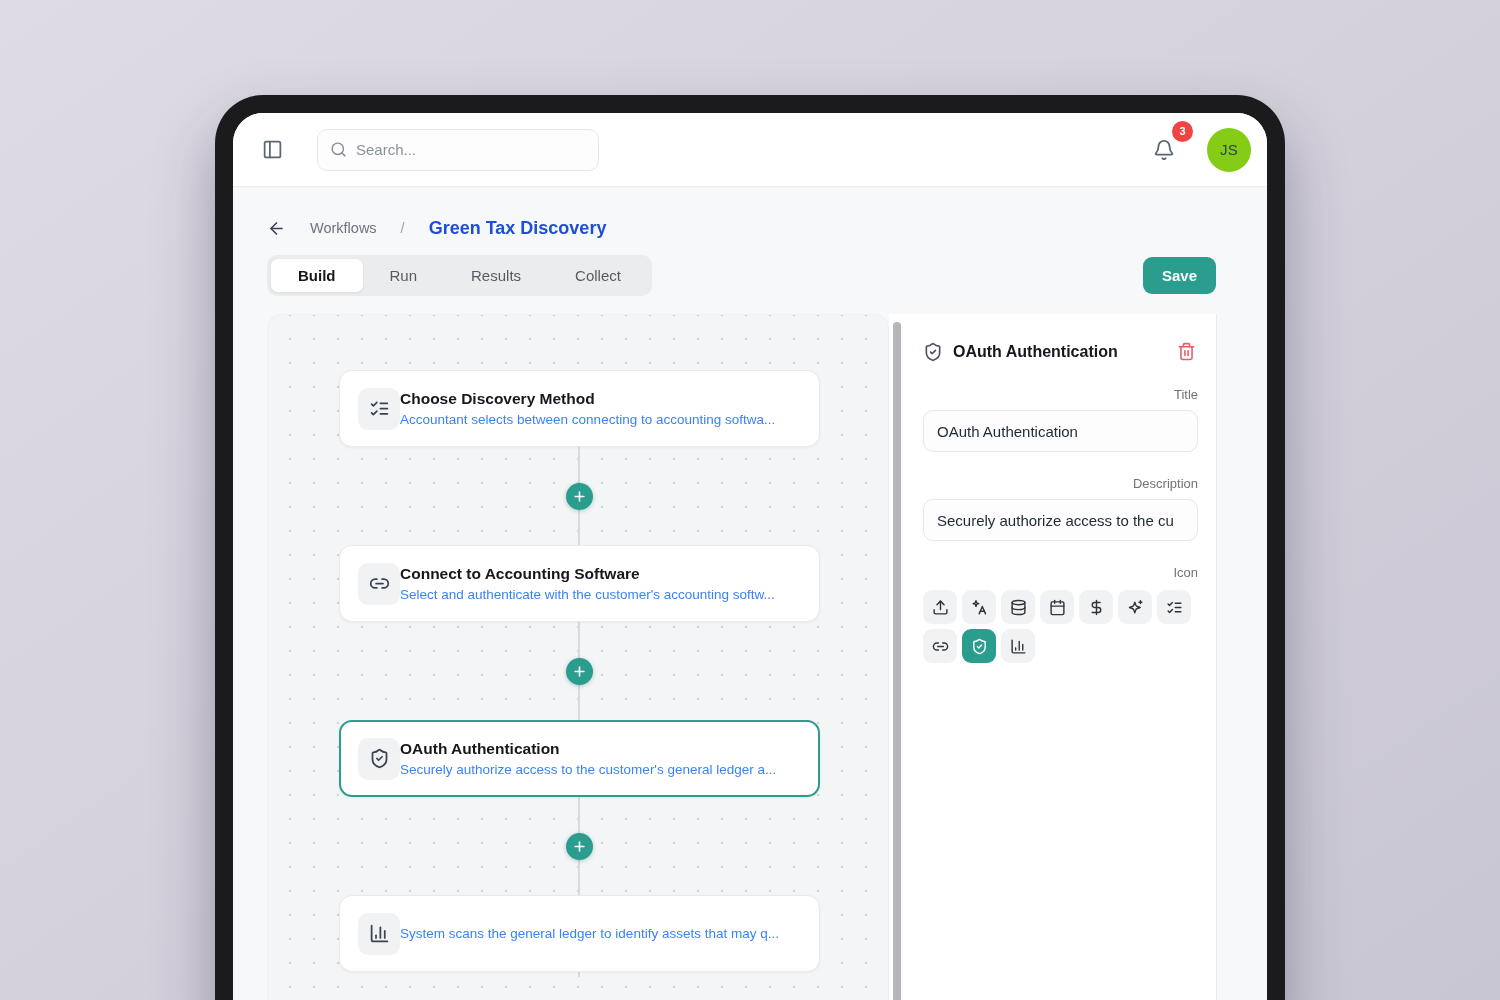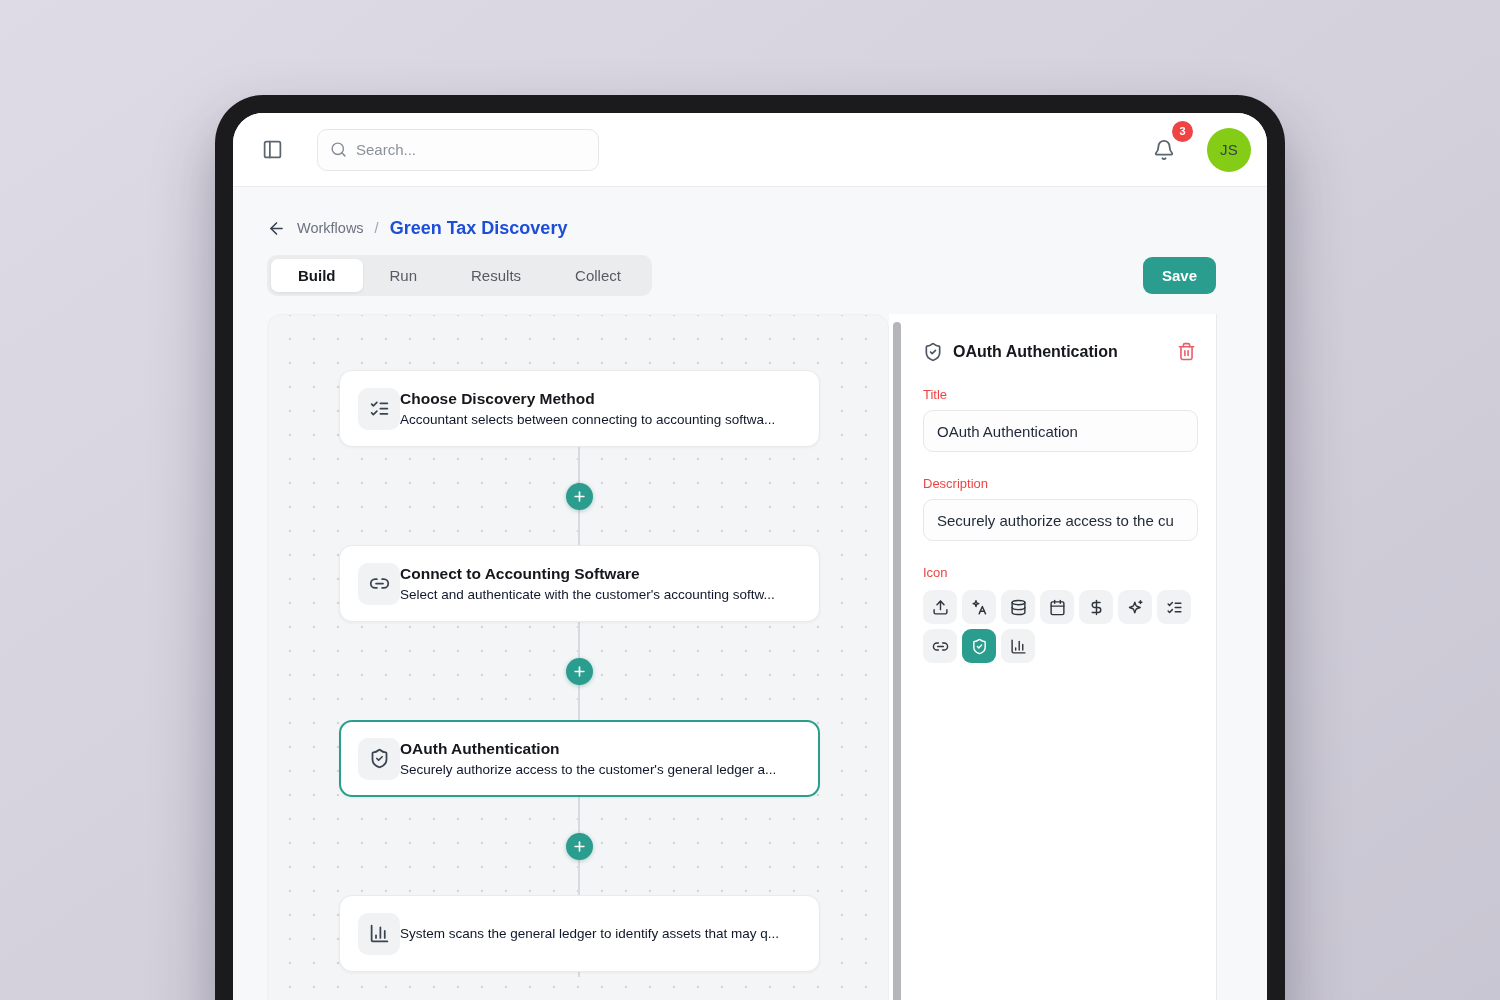--- a/index.html
+++ b/index.html
@@ -42,21 +42,21 @@
     background:#EF4444; border-radius:50%; color:#fff; font-size:11px; font-weight:700;
     display:flex; align-items:center; justify-content:center; padding:0 5px;
   }
   .avatar {
     width:44px; height:44px; border-radius:50%; background:#84cc16; color:#33424E;
     font-size:15px; font-weight:400; display:flex; align-items:center; justify-content:center;
     cursor:pointer; letter-spacing:.2px;text-align:right;
   }
   
   .main { flex:1; background:#f7f8f9; padding:0 0 0 34px; display:flex; flex-direction:column; min-height:0; }
-  .breadcrumb { margin-top:30px; display:flex; align-items:center; gap:11px; height:22px; }
+  .breadcrumb { margin-top:30px; display:flex; align-items:center; gap:24px; height:22px; }
   .bc-back { border:none; background:transparent; cursor:pointer; color:#374151; display:flex; align-items:center; }
   .bc-link { font-size:14.5px; color:#6b7280; cursor:pointer; }
   .bc-sep { font-size:14.5px; color:#9ca3af; }
   .bc-current { font-size:18px; color:#1d4ed8; font-weight:700; }
   .toolbar { margin-top:16px; display:flex; align-items:center; justify-content:space-between; padding-right:51px; }
   .tabs { background:#ebecee; border-radius:10px; padding:4px; display:flex; }
   .tab {
     border:none; background:transparent; font-family:inherit; font-size:15px; color:#555b63;
     padding:8px 27px; border-radius:7px; cursor:pointer; font-weight:500;
   }
@@ -78,36 +78,36 @@
     position:absolute; left:71px; width:481px; height:77px; background:#ffffff;
     border:1px solid #e8eaec; border-radius:13px; display:flex; align-items:center;
     padding:0 18px; cursor:pointer; box-shadow:0 1px 3px rgba(25,30,40,.05);
   }
   .node.selected { border:2px solid #2A9D8F; padding:0 17px; }
   .node-icon {
     width:42px; height:42px; flex:0 0 42px; background:#f1f2f4; border-radius:10px;
     display:flex; align-items:center; justify-content:center; color:#3a4450;
   }
   .node-title { font-size:15.5px; font-weight:700; color:#15181c; margin-bottom:4px; }
-  .node-desc { font-size:13.5px; color:#0f172a; white-space:nowrap;text-align:right; }
+  .node-desc { font-size:13.5px; color:#3b82f6; white-space:nowrap;text-align:right; }
   .plus-btn {
     position:absolute; left:298px; width:27px; height:27px; border-radius:50%;
     background:#2A9D8F; border:none; color:#fff; cursor:pointer;
     display:flex; align-items:center; justify-content:center; box-shadow:0 1px 4px rgba(30,120,110,.35);
   }
   
   .scroll-col { width:16px; flex:0 0 16px; background:#ffffff; position:relative; }
   .scroll-thumb { position:absolute; left:4px; top:8px; width:8px; height:690px; background:#b4b6ba; border-radius:4px; cursor:pointer; }
   
   .panel { width:312px; flex:0 0 312px; background:#ffffff; border-right:1px solid #e8eaec; padding:26px 18px 0 18px; }
   .panel-head { display:flex; align-items:center; gap:10px; }
   .panel-head-icon { color:#4b5563; display:flex; }
   .panel-head-title { font-size:16px; font-weight:700; color:#15181c; flex:1; }
   .trash-btn { border:none; background:transparent; cursor:pointer; color:#E95C68; display:flex; padding:2px; }
-  .field-label { margin-top:24px; font-size:13px; color:#ef4444; margin-bottom:8px; }
+  .field-label { margin-top:24px; font-size:13px; color:#737373; margin-bottom:8px;text-align:right; }
   .field-input {
     width:100%; height:42px; background:#fdfdfe; border:1px solid #e6e7ea; border-radius:10px;
     padding:0 13px; font-family:inherit; font-size:15px; color:#1f2937; outline:none;
   }
   .icon-grid { margin-top:10px; display:flex; flex-wrap:wrap; gap:5px; width:278px; }
   .icon-tile {
     width:34px; height:34px; border:none; border-radius:9px; background:#f1f2f3;
     display:flex; align-items:center; justify-content:center; color:#2e353d; cursor:pointer;
   }
   .icon-tile.selected { background:#2A9D8F; color:#ffffff; }

